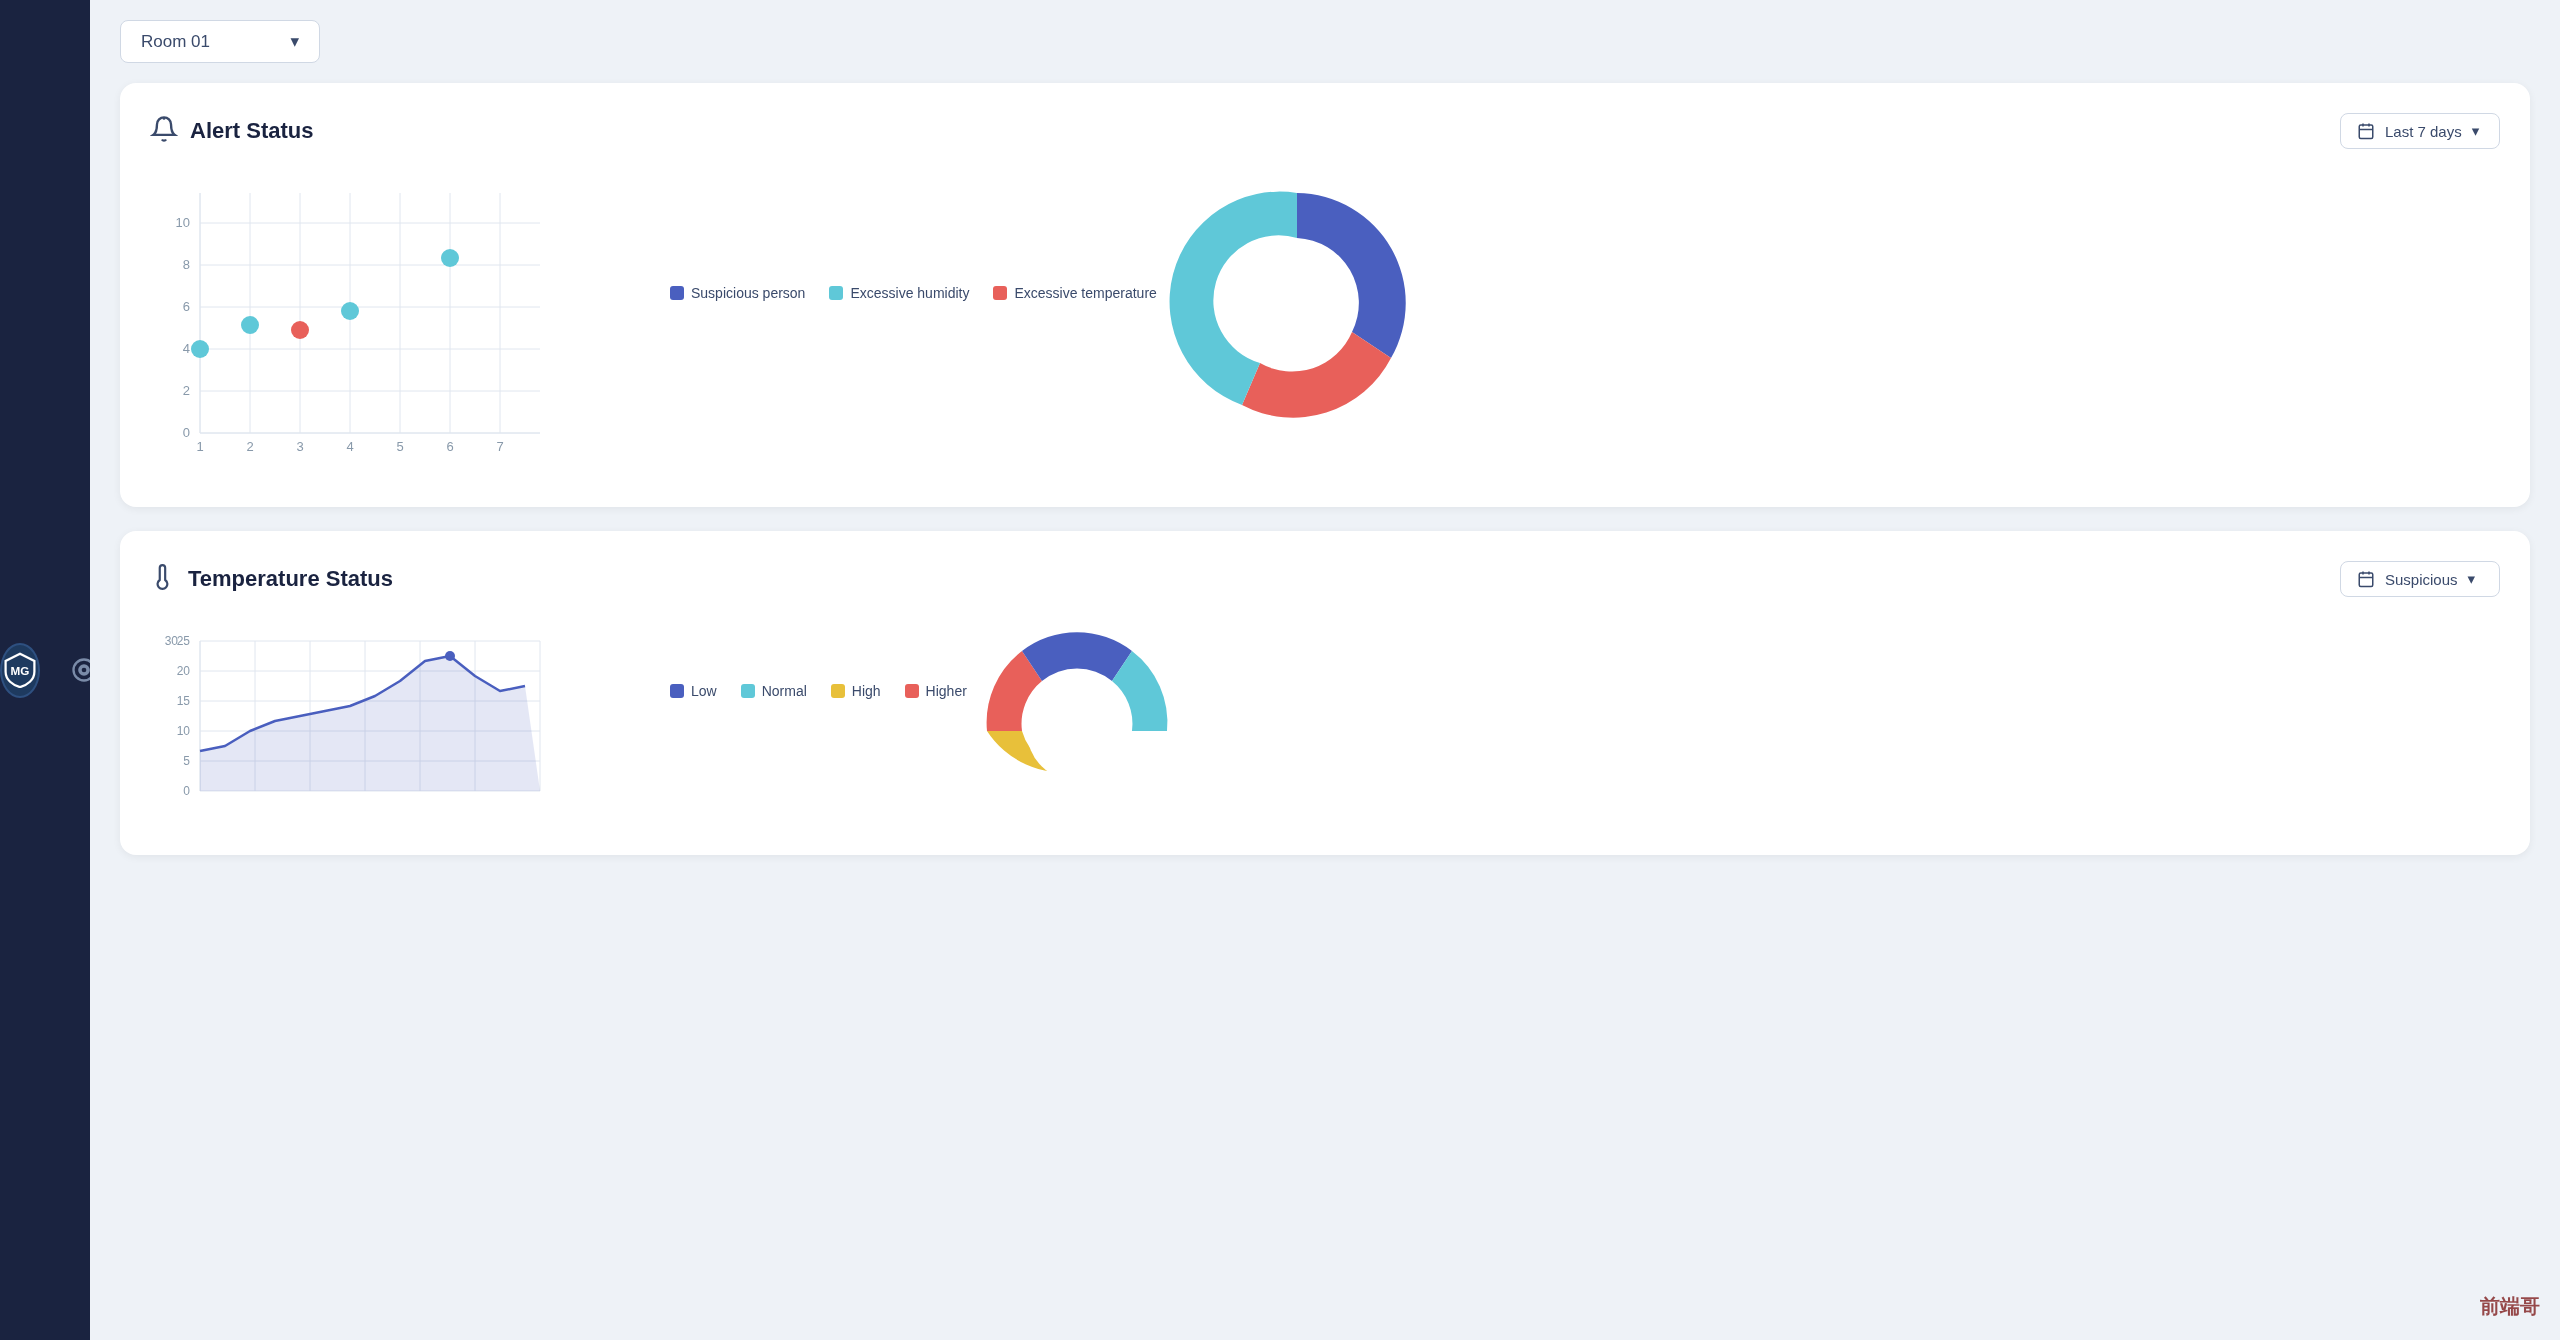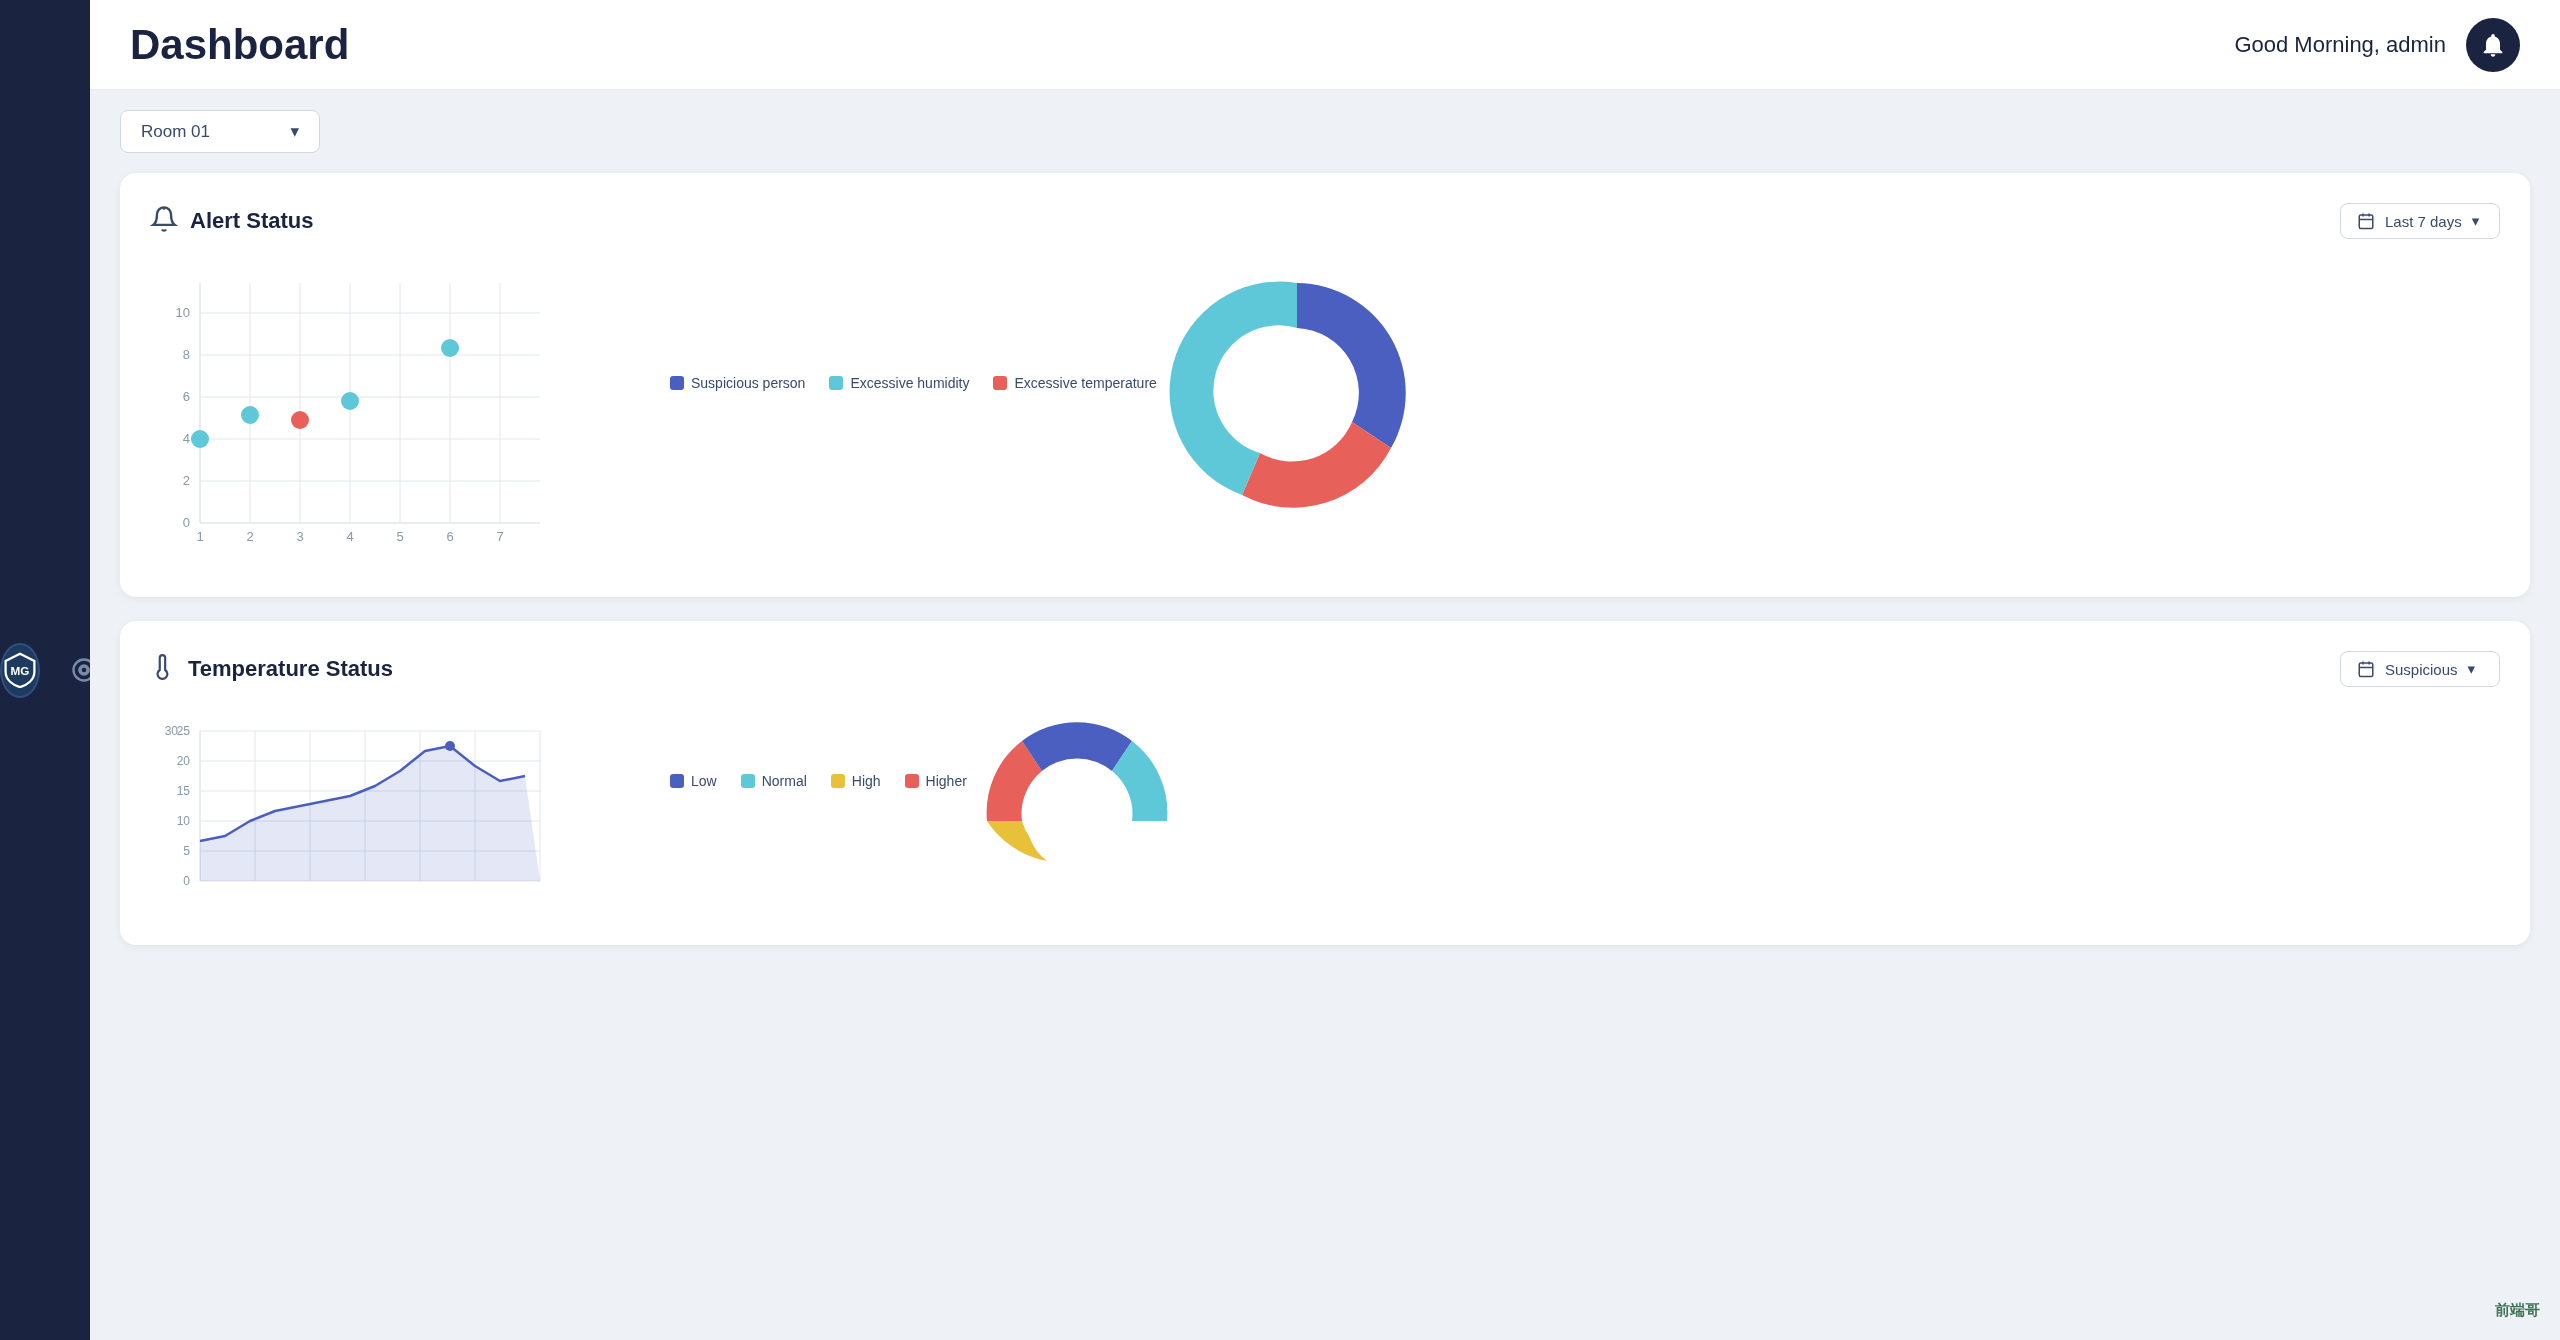--- a/index.html
+++ b/index.html
@@ -209,22 +209,22 @@
     }
 
     
     svg.chart { overflow: visible; }
 
     
     .watermark {
       position: fixed;
       bottom: 20px;
       right: 20px;
-      color: #14532d;
-      font-size: 15px;
+      color: #7f1d1d;
+      font-size: 20px;
       font-weight: bold;
       opacity: 0.8;
     }
   </style>
 </head>
 <body>
 
 <div class="sidebar">
   <div class="sidebar-logo">
     <svg viewBox="0 0 40 40" xmlns="http://www.w3.org/2000/svg">
@@ -267,31 +267,20 @@
 
   <div class="sidebar-icon">
     <svg viewBox="0 0 24 24" fill="currentColor">
       <path d="M19.14 12.94c.04-.3.06-.61.06-.94 0-.32-.02-.64-.07-.94l2.03-1.58c.18-.14.23-.41.12-.61l-1.92-3.32c-.12-.22-.37-.29-.59-.22l-2.39.96c-.5-.38-1.03-.7-1.62-.94l-.36-2.54c-.04-.24-.24-.41-.48-.41h-3.84c-.24 0-.43.17-.47.41l-.36 2.54c-.59.24-1.13.57-1.62.94l-2.39-.96c-.22-.08-.47 0-.59.22L2.74 8.87c-.12.21-.08.47.12.61l2.03 1.58c-.05.3-.09.63-.09.94s.02.64.07.94l-2.03 1.58c-.18.14-.23.41-.12.61l1.92 3.32c.12.22.37.29.59.22l2.39-.96c.5.38 1.03.7 1.62.94l.36 2.54c.05.24.24.41.48.41h3.84c.24 0 .44-.17.47-.41l.36-2.54c.59-.24 1.13-.56 1.62-.94l2.39.96c.22.08.47 0 .59-.22l1.92-3.32c.12-.22.07-.47-.12-.61l-2.01-1.58zM12 15.6c-1.98 0-3.6-1.62-3.6-3.6s1.62-3.6 3.6-3.6 3.6 1.62 3.6 3.6-1.62 3.6-3.6 3.6z"></path>
     </svg>
   </div>
 </div>
 
 <div class="main-area">
 
-  <div class="header">
-    <h1 class="header-title">Dashboard</h1>
-    <div class="header-right">
-      <span class="greeting">Good Morning, admin</span>
-      <button class="bell-btn">
-        <svg viewBox="0 0 24 24">
-          <path d="M12 22c1.1 0 2-.9 2-2h-4c0 1.1.9 2 2 2zm6-6v-5c0-3.07-1.64-5.64-4.5-6.32V4c0-.83-.67-1.5-1.5-1.5s-1.5.67-1.5 1.5v.68C7.63 5.36 6 7.92 6 11v5l-2 2v1h16v-1l-2-2z"></path>
-        </svg>
-      </button>
-    </div>
-  </div>
 
   <div class="content-wrapper">
 
 
     <div class="dashboard-content">
 
       <div class="room-selector-wrap">
         <div class="room-selector">
           <span>Room 01</span>
           <span>▾</span>

